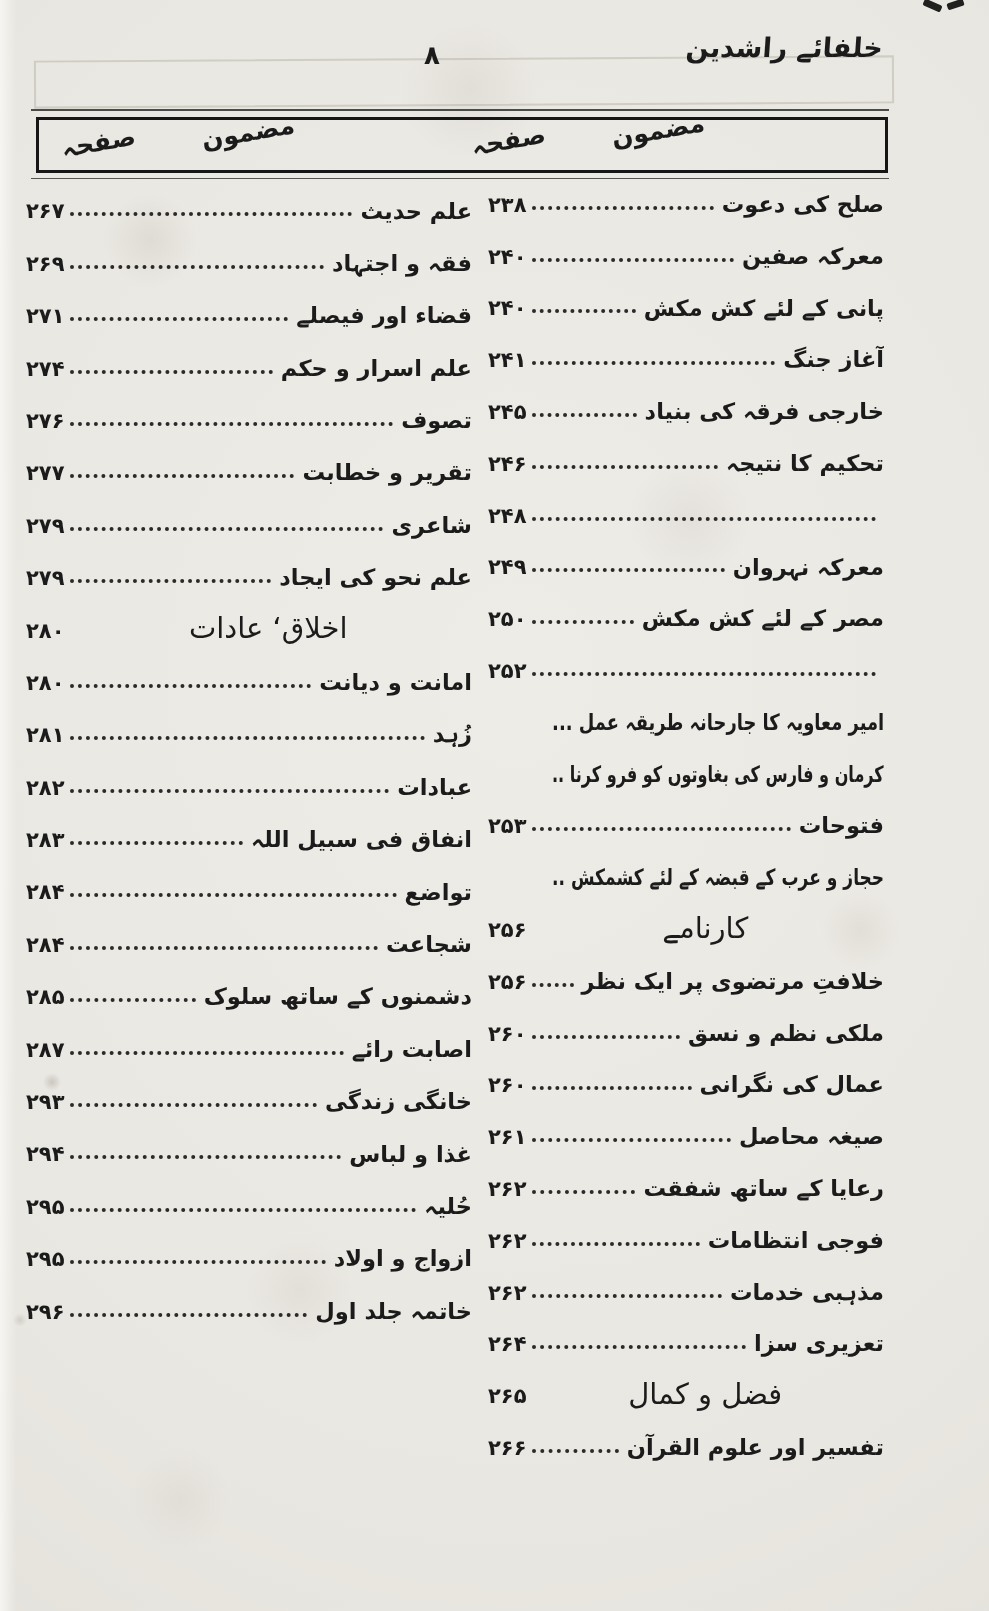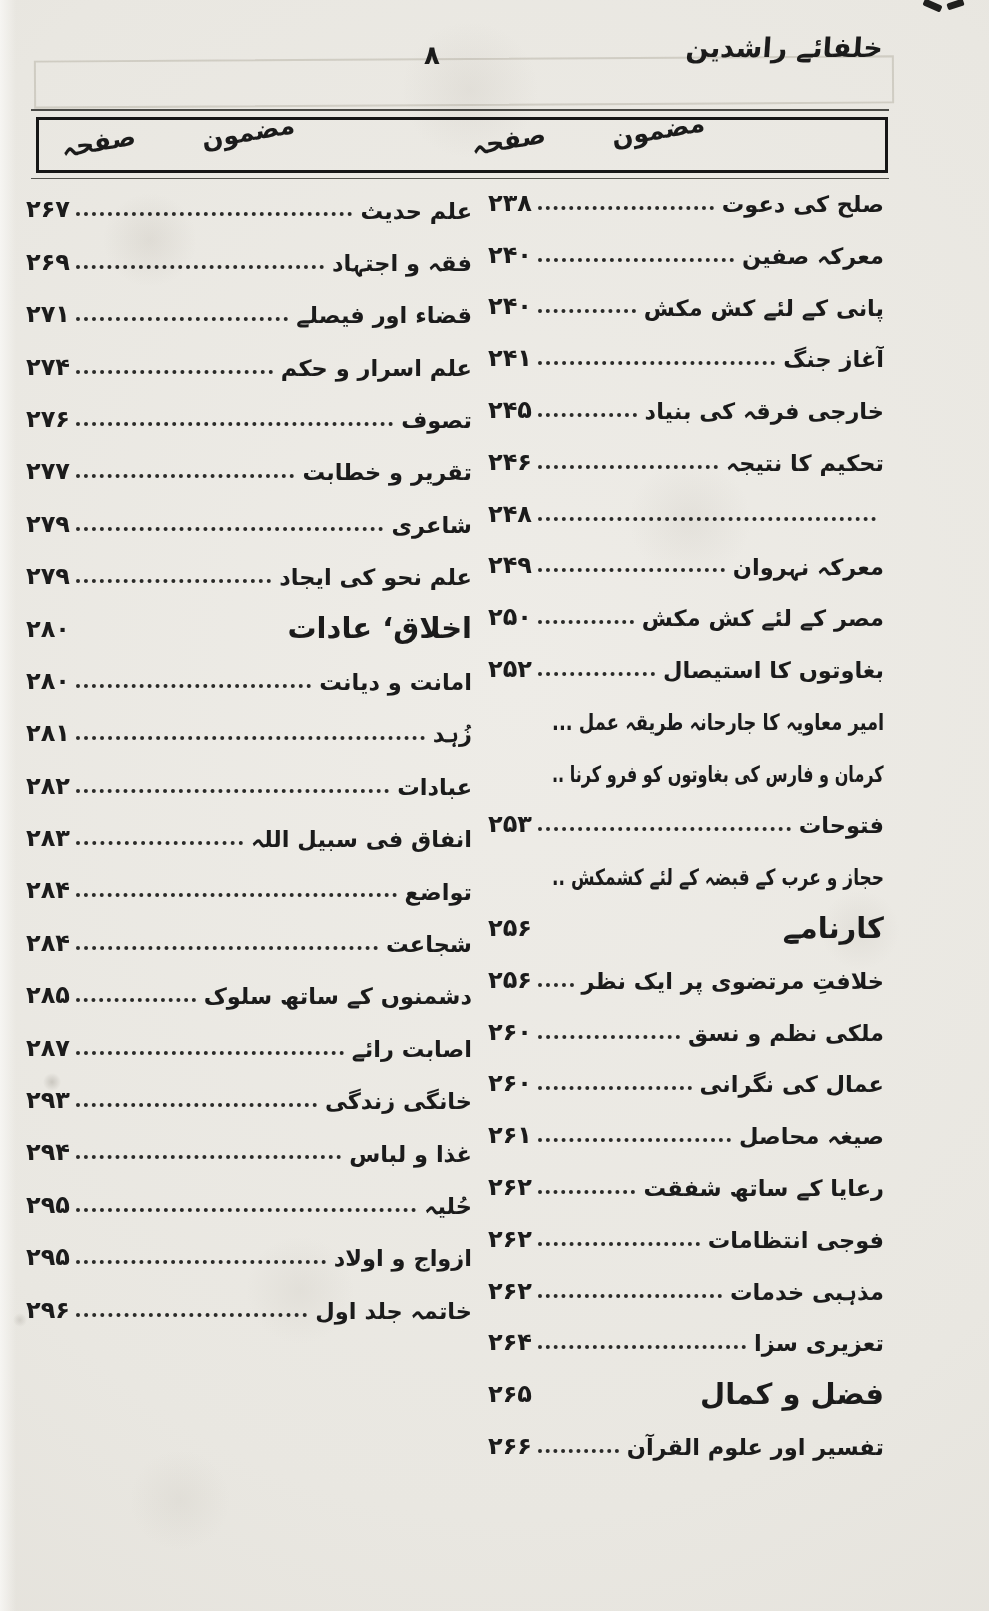--- a/index.html
+++ b/index.html
@@ -59,24 +59,24 @@
   .col-right{top:172px;right:105px;width:396px;}
   .col-left {top:178px;left:26px; width:446px;}
   .col-right .row{height:51.8px;}
   .col-left  .row{height:52.4px;}
 
   .row{display:flex;align-items:flex-end;overflow:hidden;}
   .title{white-space:nowrap;font-size:22.5px;font-weight:700;line-height:1.15;
     padding-bottom:6px;}
   .leader{flex:1 1 auto;min-width:8px;height:0;border-bottom:4px dotted #2a2a28;
     margin:0 8px 14px 6px;}
-  .pagenum{font-size:24px;font-weight:700;padding-bottom:7px;letter-spacing:1.5px;
+  .pagenum{font-size:21px;font-weight:700;padding-bottom:7px;letter-spacing:1.5px;
     white-space:nowrap;}
   .row.no-dots .leader{border-bottom:none;}
-  .row.heading .title{flex:1 1 auto;font-size:29px;font-weight:700;
+  .row.heading .title{flex:1 1 auto;text-align:center;font-size:29px;font-weight:400;
     padding-bottom:4px;}
 </style>
 </head>
 <body>
 
 <div class="page">
   <div class="left-strip"></div>
   <div class="smudges"></div>
   <div class="ghost-frame"></div>
   <div class="corner-mark"></div>
@@ -130,21 +130,20 @@
     <span class="title">معرکہ نہروان</span>
     <span class="leader"></span>
     <span class="pagenum">۲۴۹</span>
   </div>
       <div class="row">
     <span class="title">مصر کے لئے کش مکش</span>
     <span class="leader"></span>
     <span class="pagenum">۲۵۰</span>
   </div>
       <div class="row">
-    <span class="title">بغاوتوں کا استیصال</span>
     <span class="leader"></span>
     <span class="pagenum">۲۵۲</span>
   </div>
       <div class="row no-dots">
     <span class="title" style="transform: scaleX(0.796); transform-origin: right center;">امیر معاویہ کا جارحانہ طریقہ عمل ...</span>
     <span class="leader"></span>
 
   </div>
       <div class="row no-dots">
     <span class="title" style="transform: scaleX(0.714); transform-origin: right center;">کرمان و فارس کی بغاوتوں کو فرو کرنا ..</span>

